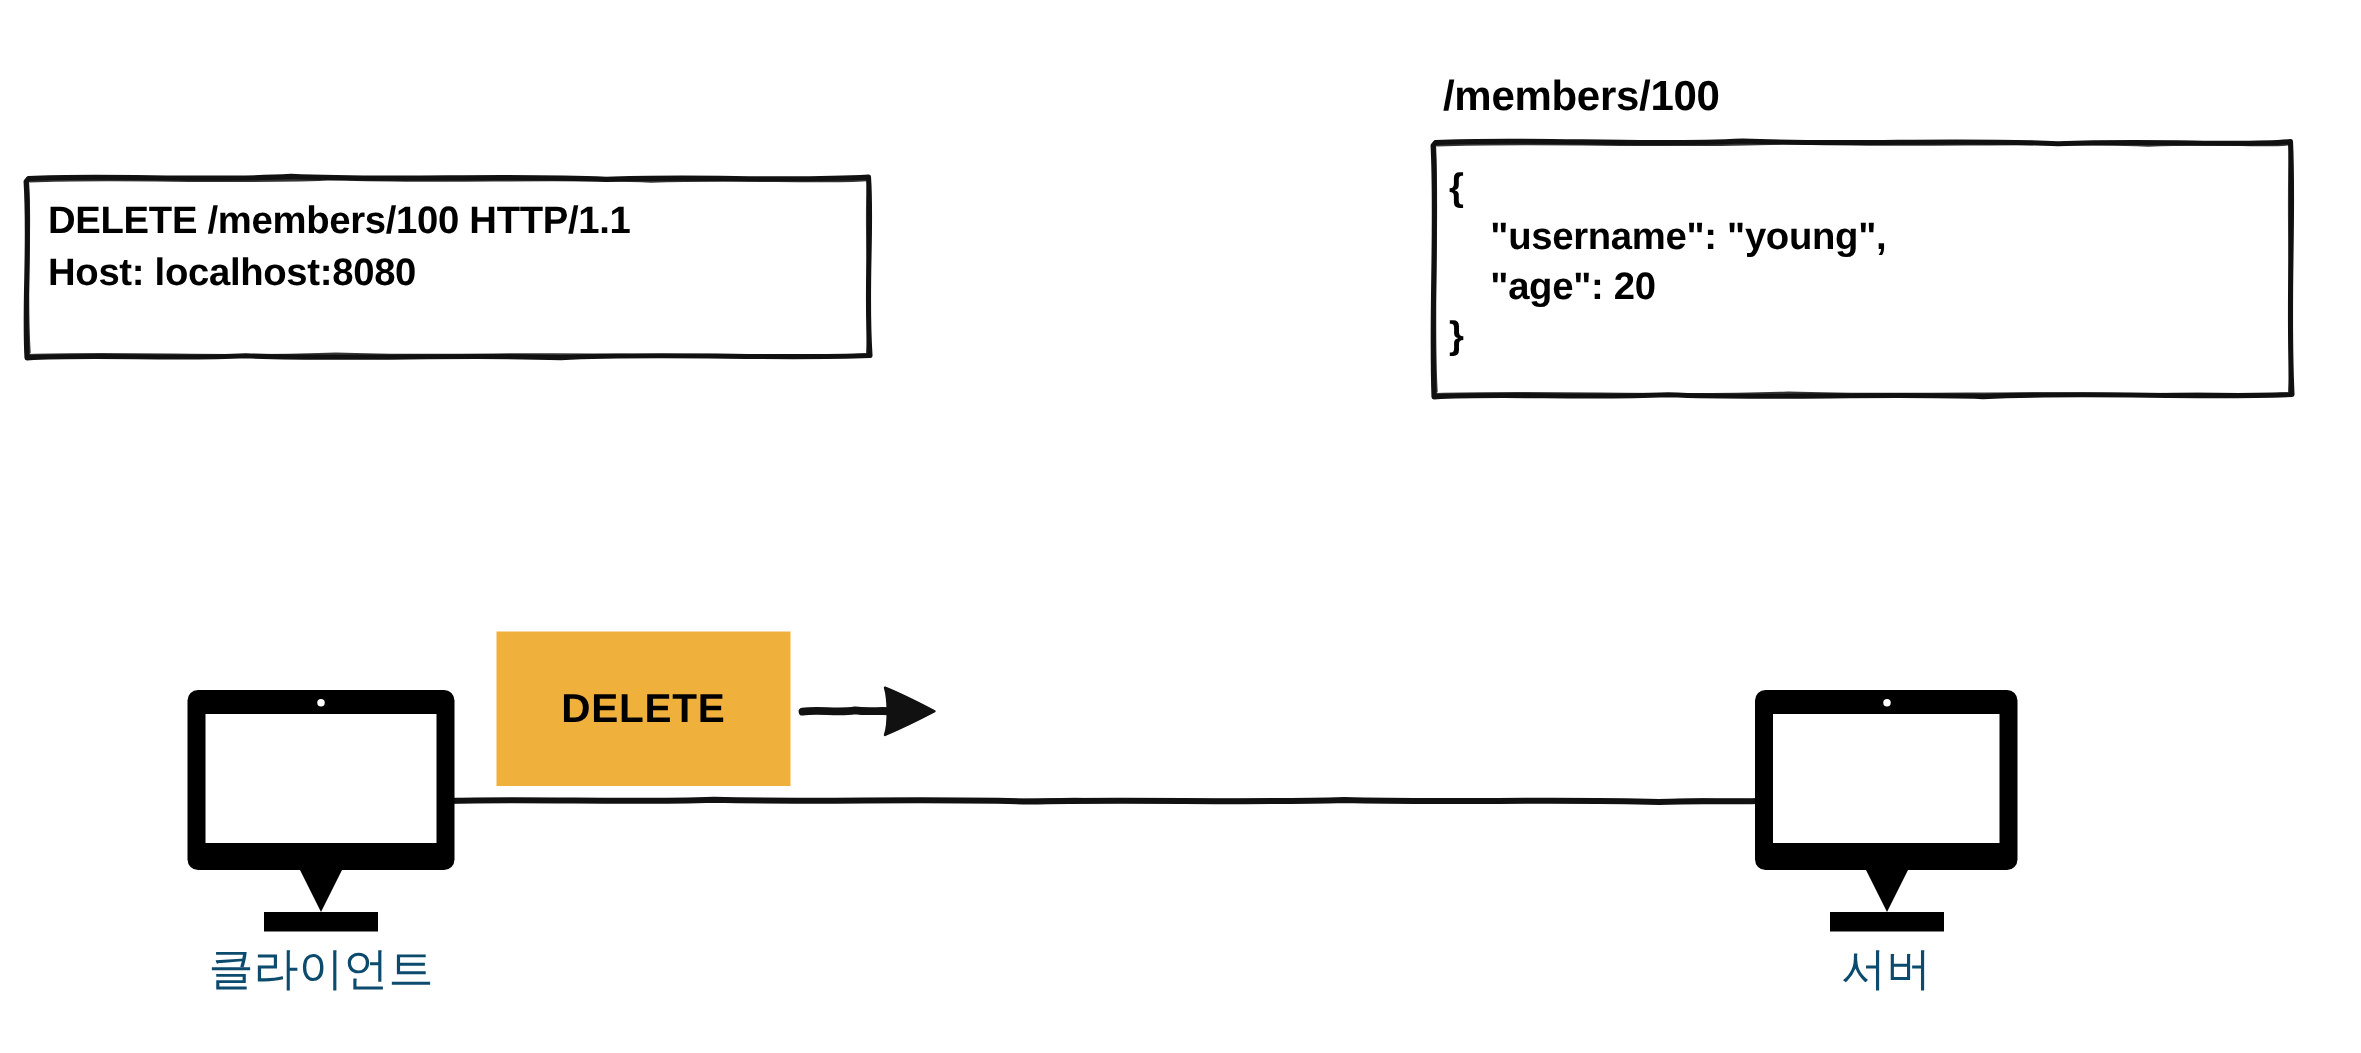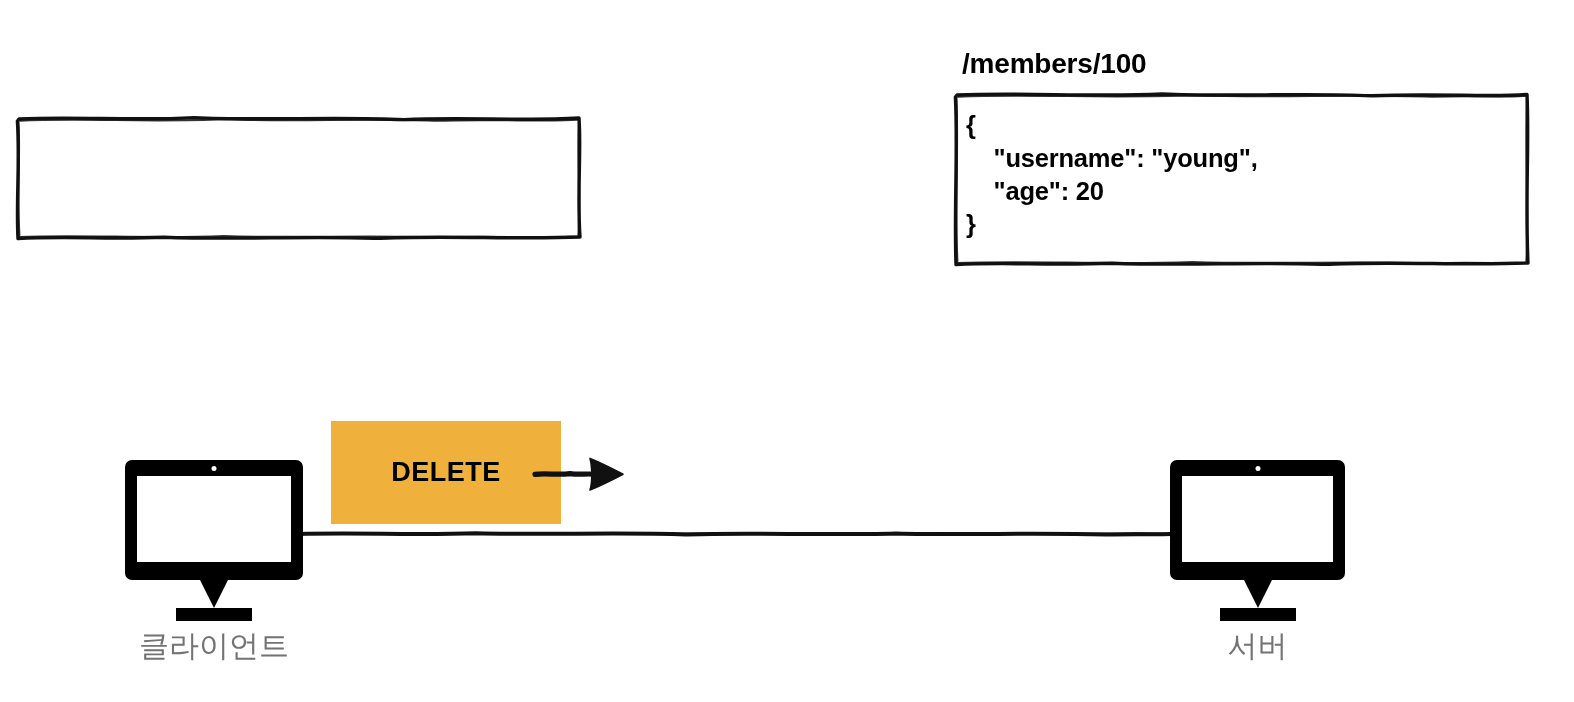--- a/index.html
+++ b/index.html
@@ -95,21 +95,21 @@
     width: 880px;
     height: 24px;
     overflow: visible;
   }
 
   
   #method-badge {
     position: absolute;
     left: 331px;
     top: 421px;
-    width: 230px;
+    width: 196px;
     height: 103px;
     background: #f0b03c;
     display: flex;
     align-items: center;
     justify-content: center;
   }
   #method-badge .badge-label {
     font-size: 27px;
     font-weight: bold;
     color: #000000;
@@ -162,21 +162,21 @@
   .monitor .stand-base {
     position: absolute;
     left: 50%;
     transform: translateX(-50%);
     background: #000000;
   }
   .monitor .node-label {
     position: absolute;
     left: 50%;
     transform: translateX(-50%);
-    color: #737373;
+    color: #0c4a6e;
     font-size: 30px;
     font-weight: normal;
     white-space: pre;
     text-align: left;
   }
 
   
   #client-node { left: 125px; top: 460px; width: 178px; }
   #client-node .screen-body { width: 178px; height: 120px; }
   #client-node .screen-inner { left: 12px; top: 16px; right: 12px; bottom: 18px; }
@@ -203,20 +203,22 @@
     <svg class="sketch-svg" viewBox="0 0 570 130" preserveAspectRatio="none">
       <path d="M5,6 C60,3.2 120,8 180,4.6 C250,7.8 320,3.4 390,6.6 C450,4 510,8.2 565,5
                C567.4,40 563,78 566,124
                C500,126.6 430,122 360,125.4 C290,123 220,127 150,124.2 C100,126.6 50,123 4,125.6
                C2,90 6,50 3.4,8 Z" fill="none" stroke="#111111" stroke-width="3.4" stroke-linejoin="round"></path>
       <path d="M6,7.6 C70,5 140,9.4 210,6.2 C280,9 350,5 420,7.8 C480,5.6 530,9 564,6.8" fill="none" stroke="#111111" stroke-width="2.1" stroke-linecap="round" opacity="0.85"></path>
       <path d="M5.2,124 C70,121.6 140,126 210,123 C280,125.6 350,121.8 420,124.4 C480,122.4 530,125.8 565,123.6" fill="none" stroke="#111111" stroke-width="2.1" stroke-linecap="round" opacity="0.85"></path>
       <path d="M4.4,9 C6.6,40 2.6,75 5.4,122" fill="none" stroke="#111111" stroke-width="2.1" stroke-linecap="round" opacity="0.85"></path>
       <path d="M565,8 C562.6,42 567,78 564.4,122" fill="none" stroke="#111111" stroke-width="2.1" stroke-linecap="round" opacity="0.85"></path>
     </svg>
+    <div class="box-text">DELETE /members/100 HTTP/1.1
+Host: localhost:8080</div>
   </div>
 
   <div id="resource-label">/members/100</div>
 
   <div class="sketch-box" id="resource-box">
     <svg class="sketch-svg" viewBox="0 0 580 180" preserveAspectRatio="none">
       <path d="M5,6 C70,3 140,8.4 210,5 C280,8 350,3.6 420,6.8 C490,4.2 540,8.6 575,5.4
                C577.4,55 573,110 576,174
                C510,176.6 440,172 370,175.4 C300,173 230,177 160,174.2 C100,176.6 50,173 4,175.6
                C2,120 6,60 3.4,8 Z" fill="none" stroke="#111111" stroke-width="3.4" stroke-linejoin="round"></path>

